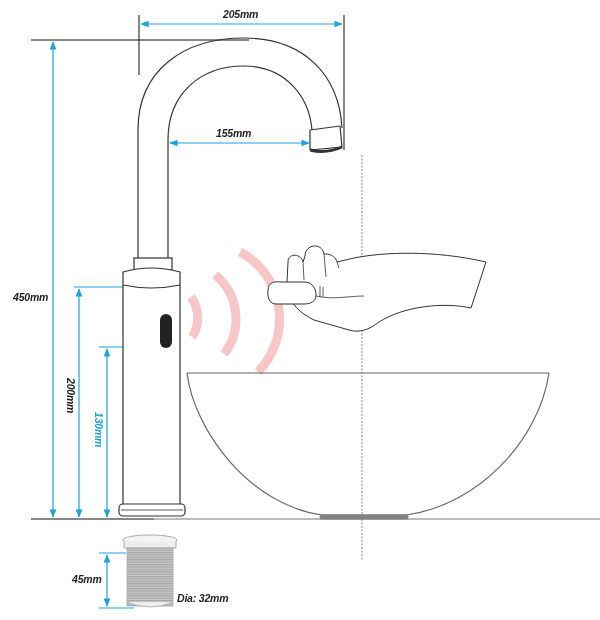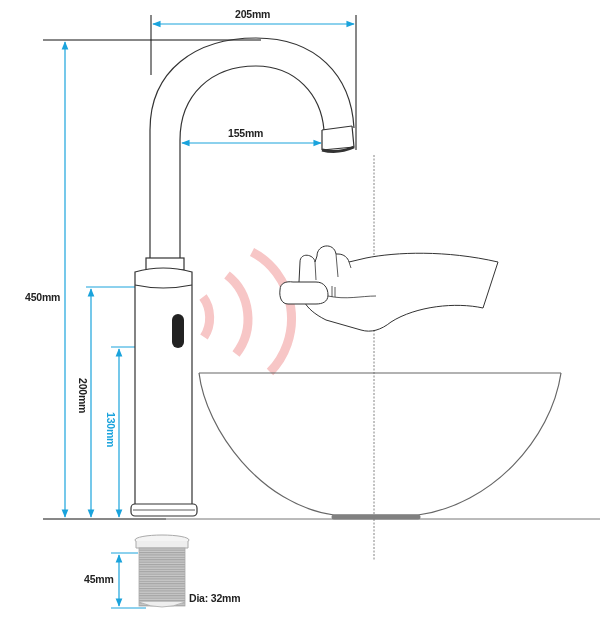--- a/index.html
+++ b/index.html
@@ -1,17 +1,17 @@
 <!DOCTYPE html>
 <html><head>
   <meta charset="utf-8">
   <style>
     html, body { margin: 0; padding: 0; background: #ffffff; }
     body { width: 600px; height: 620px; overflow: hidden; position: relative; font-family: "Liberation Sans", "DejaVu Sans", sans-serif; }
-    #stage { position: absolute; left: 16px; top: 0; width: 496px; height: 620px; }
+    #stage { position: absolute; left: 4px; top: 0; width: 496px; height: 620px; font-style: italic; }
     .label { position: absolute; font-size: 10.5px; font-weight: bold; color: #222; white-space: nowrap; font-family: "Liberation Sans", "DejaVu Sans", sans-serif; letter-spacing: -0.2px; }
     .label.cyan { color: #1aa3dc; }
     .vert { transform-origin: left top; transform: rotate(90deg); }
   </style>
 </head>
 <body>
 
 <div id="stage">
   <svg width="600" height="620" viewBox="0 0 600 620" xmlns="http://www.w3.org/2000/svg">
     <defs>

